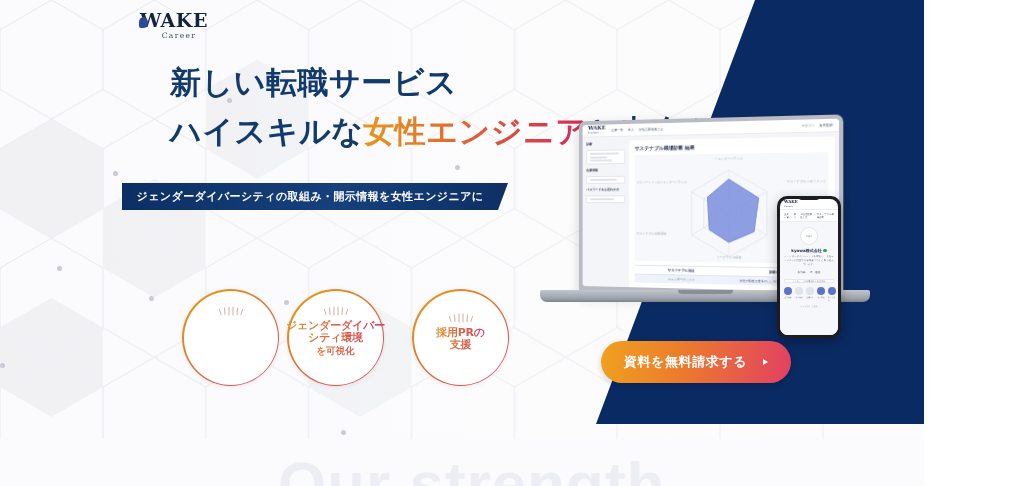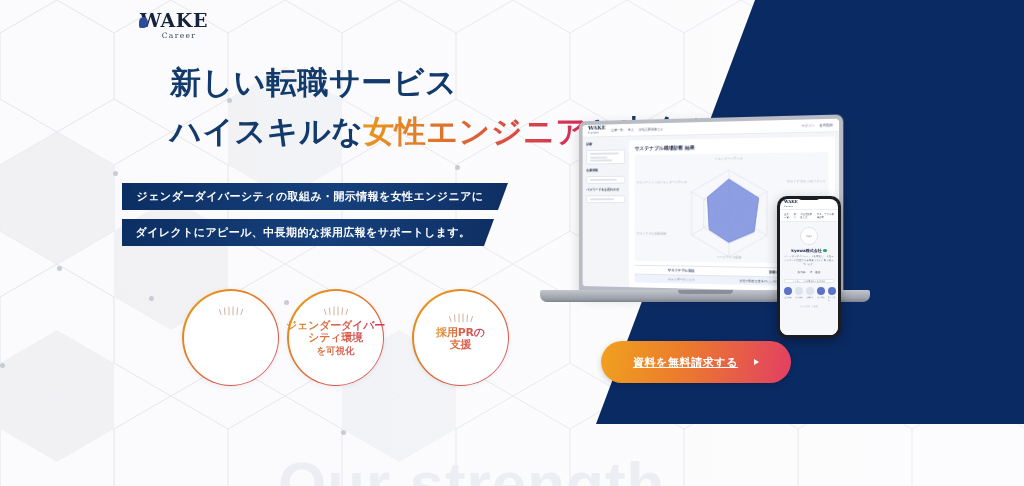--- a/index.html
+++ b/index.html
@@ -3,21 +3,21 @@
 <meta charset="utf-8">
 <style>
   * { box-sizing: border-box; margin: 0; padding: 0; }
   html, body {
     width: 1024px; height: 486px;
     overflow: hidden;
     font-family: "DejaVu Sans", "Liberation Sans", sans-serif;
   }
   #stage {
     position: relative;
-    width: 1024px; height: 486px;
+    width: 924px; height: 486px;
     background: #fbfbfd;
     overflow: hidden;
   }
 
   
   .hex-bg {
     position: absolute; inset: 0;
     pointer-events: none;
   }
   .hex-dot {
@@ -164,31 +164,30 @@
 
   
   .cta {
     position: absolute;
     left: 601px; top: 341px;
     width: 190px; height: 42px;
     border-radius: 21px;
     border: none;
     background: linear-gradient(100deg, #f0a11f 0%, #ec7c2c 42%, #e23f63 100%);
     color: #ffffff;
-    font-size: 11px;
+    font-size: 13px;
     font-weight: 700;
     letter-spacing: 0.6px;
     display: flex;
     align-items: center;
     justify-content: center;
     gap: 16px;
     cursor: pointer;
     font-family: "DejaVu Sans", "Liberation Sans", sans-serif;
     box-shadow: 0 2px 6px rgba(0,0,0,0.18);
-    text-decoration: underline;
   }
   .cta-arrow {
     width: 0; height: 0;
     border-left: 5px solid #ffffff;
     border-top: 3.5px solid transparent;
     border-bottom: 3.5px solid transparent;
   }
 
   
   .laptop {
@@ -369,21 +368,20 @@
   </div>
 
   <div class="headline">
     <div>新しい転職サービス</div>
     <div>
       <span>ハイスキルな</span><span class="grad-text">女性エンジニア</span><span>と出会える</span>
     </div>
   </div>
 
   <div class="banner" id="banner-1">ジェンダーダイバーシティの取組み・開示情報を女性エンジニアに</div>
-  <div class="banner" id="banner-2">ダイレクトにアピール、中長期的な採用広報をサポートします。</div>
 
   <div class="circle-wrap" style="left:182px;top:289px;">
     <div class="circle-inner">
       <svg class="spark" viewBox="0 0 26 11">
         <g stroke="#cfb0a4" stroke-width="1" stroke-linecap="round">
           <line x1="3" y1="8.5" x2="1.5" y2="3.5"></line>
           <line x1="7" y1="8.5" x2="6.5" y2="2"></line>
           <line x1="11" y1="9" x2="11" y2="1"></line>
           <line x1="15" y1="9" x2="15" y2="1"></line>
           <line x1="19" y1="8.5" x2="19.5" y2="2"></line>

